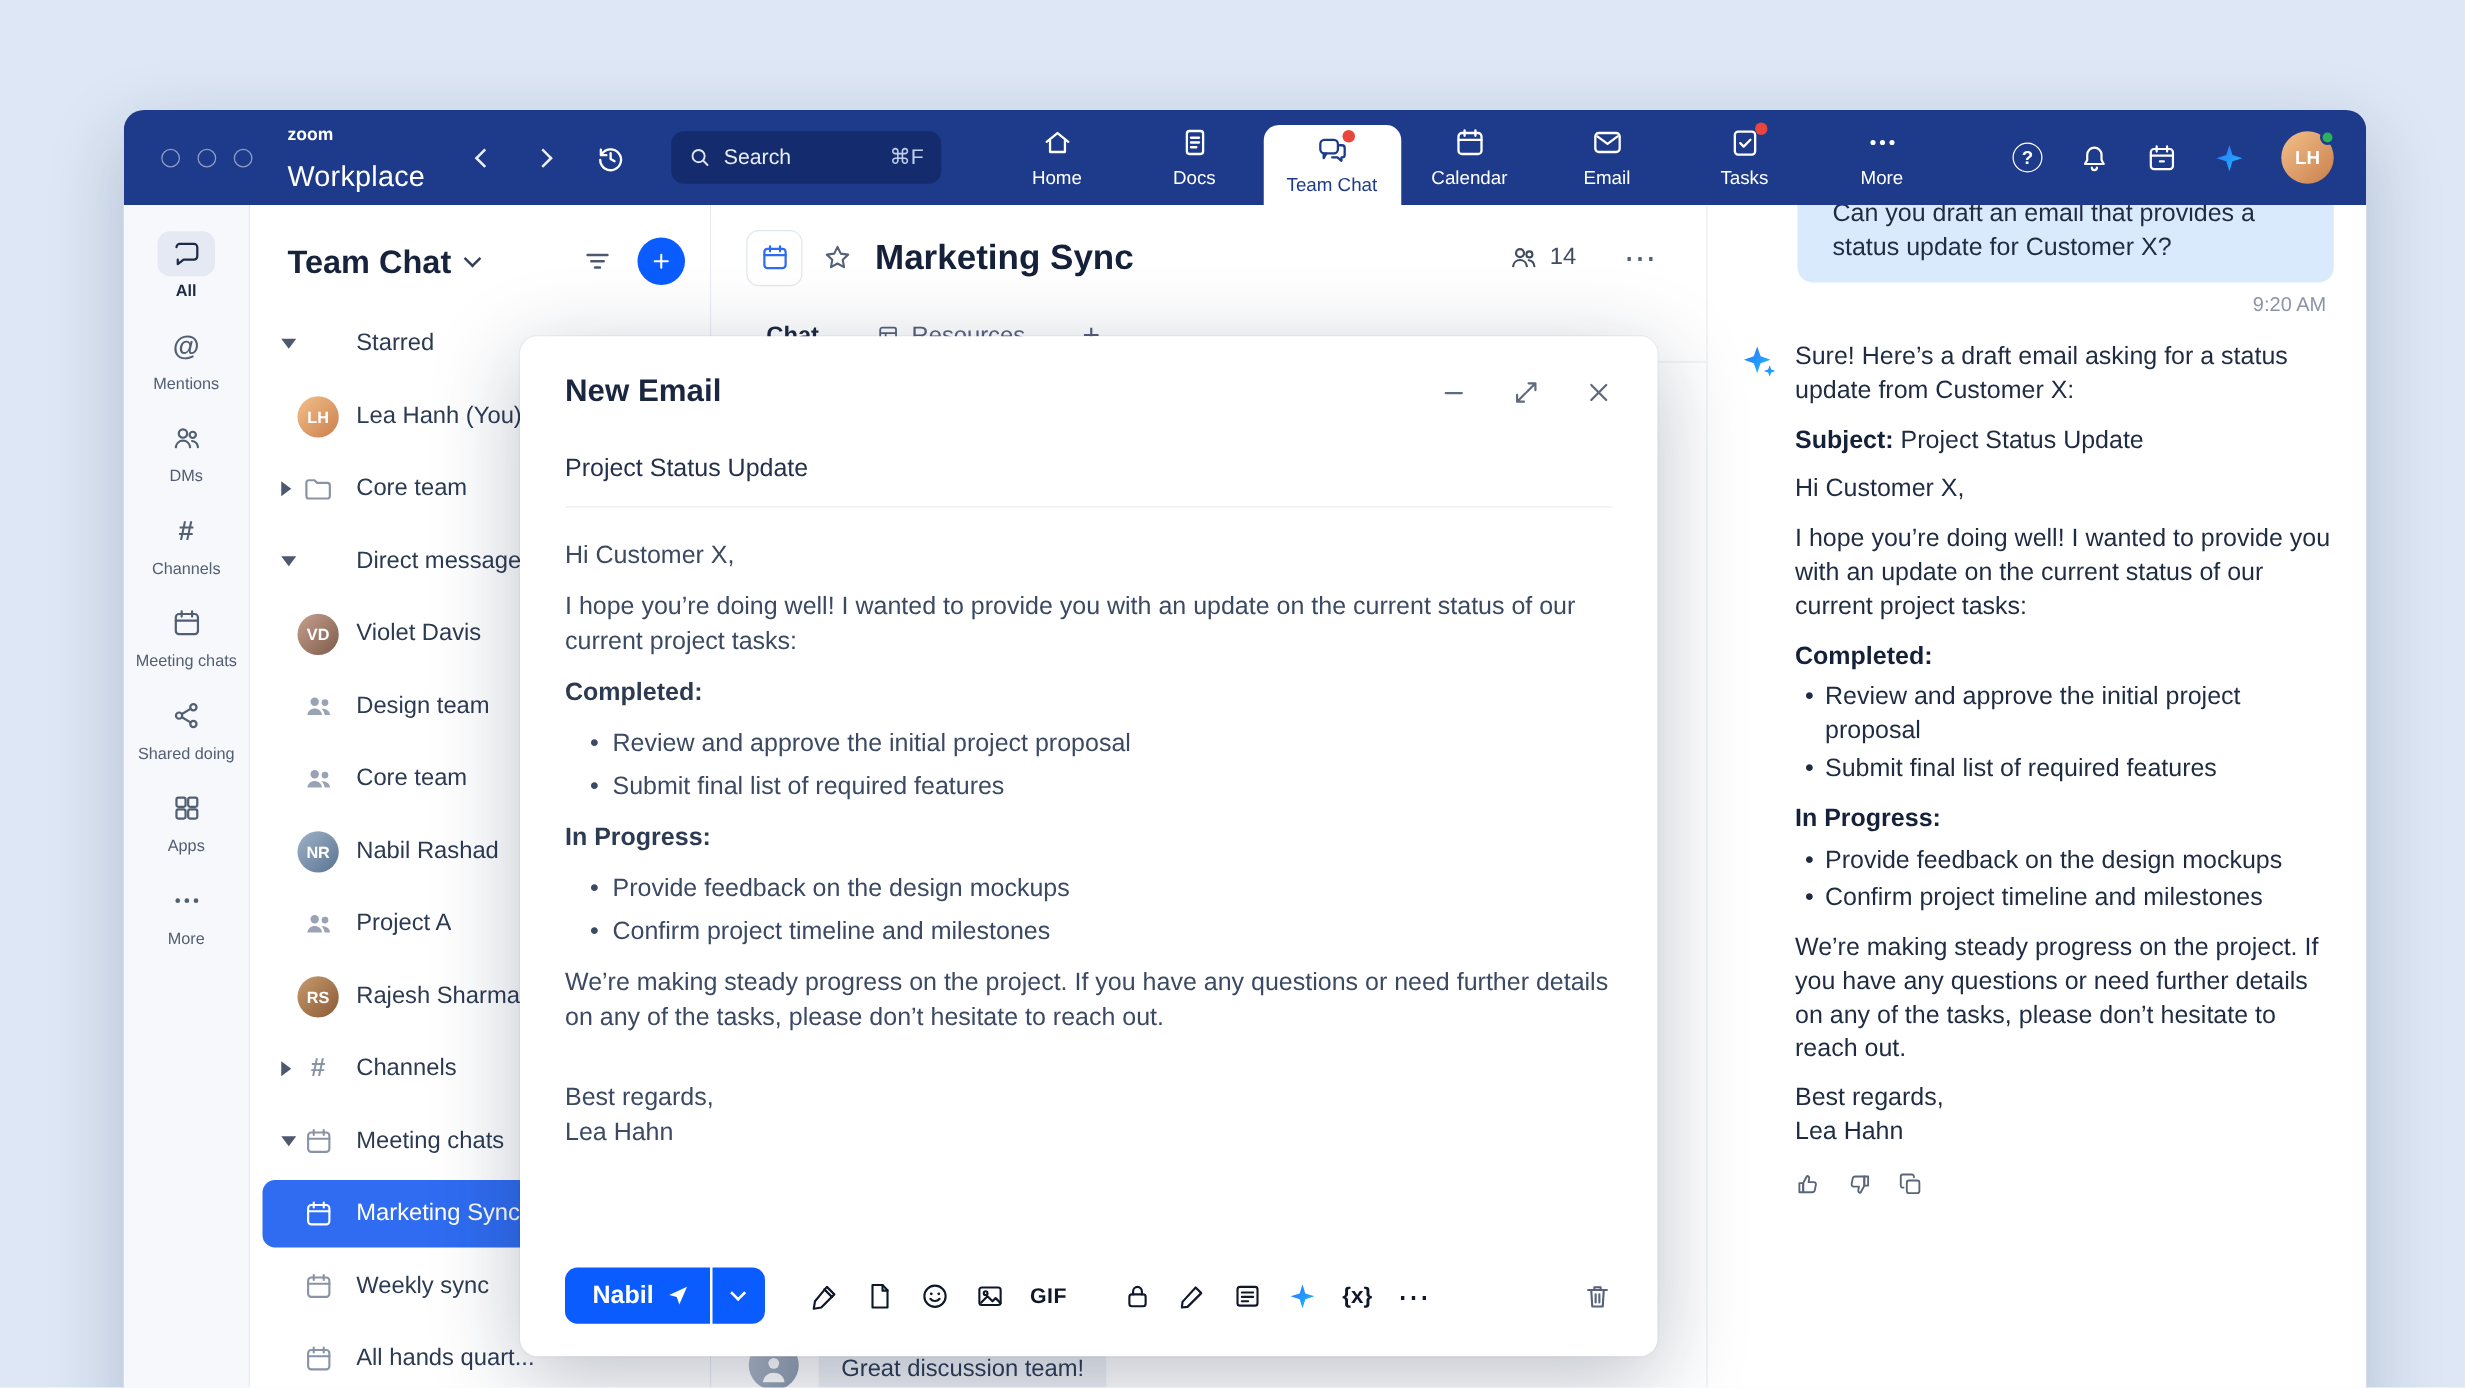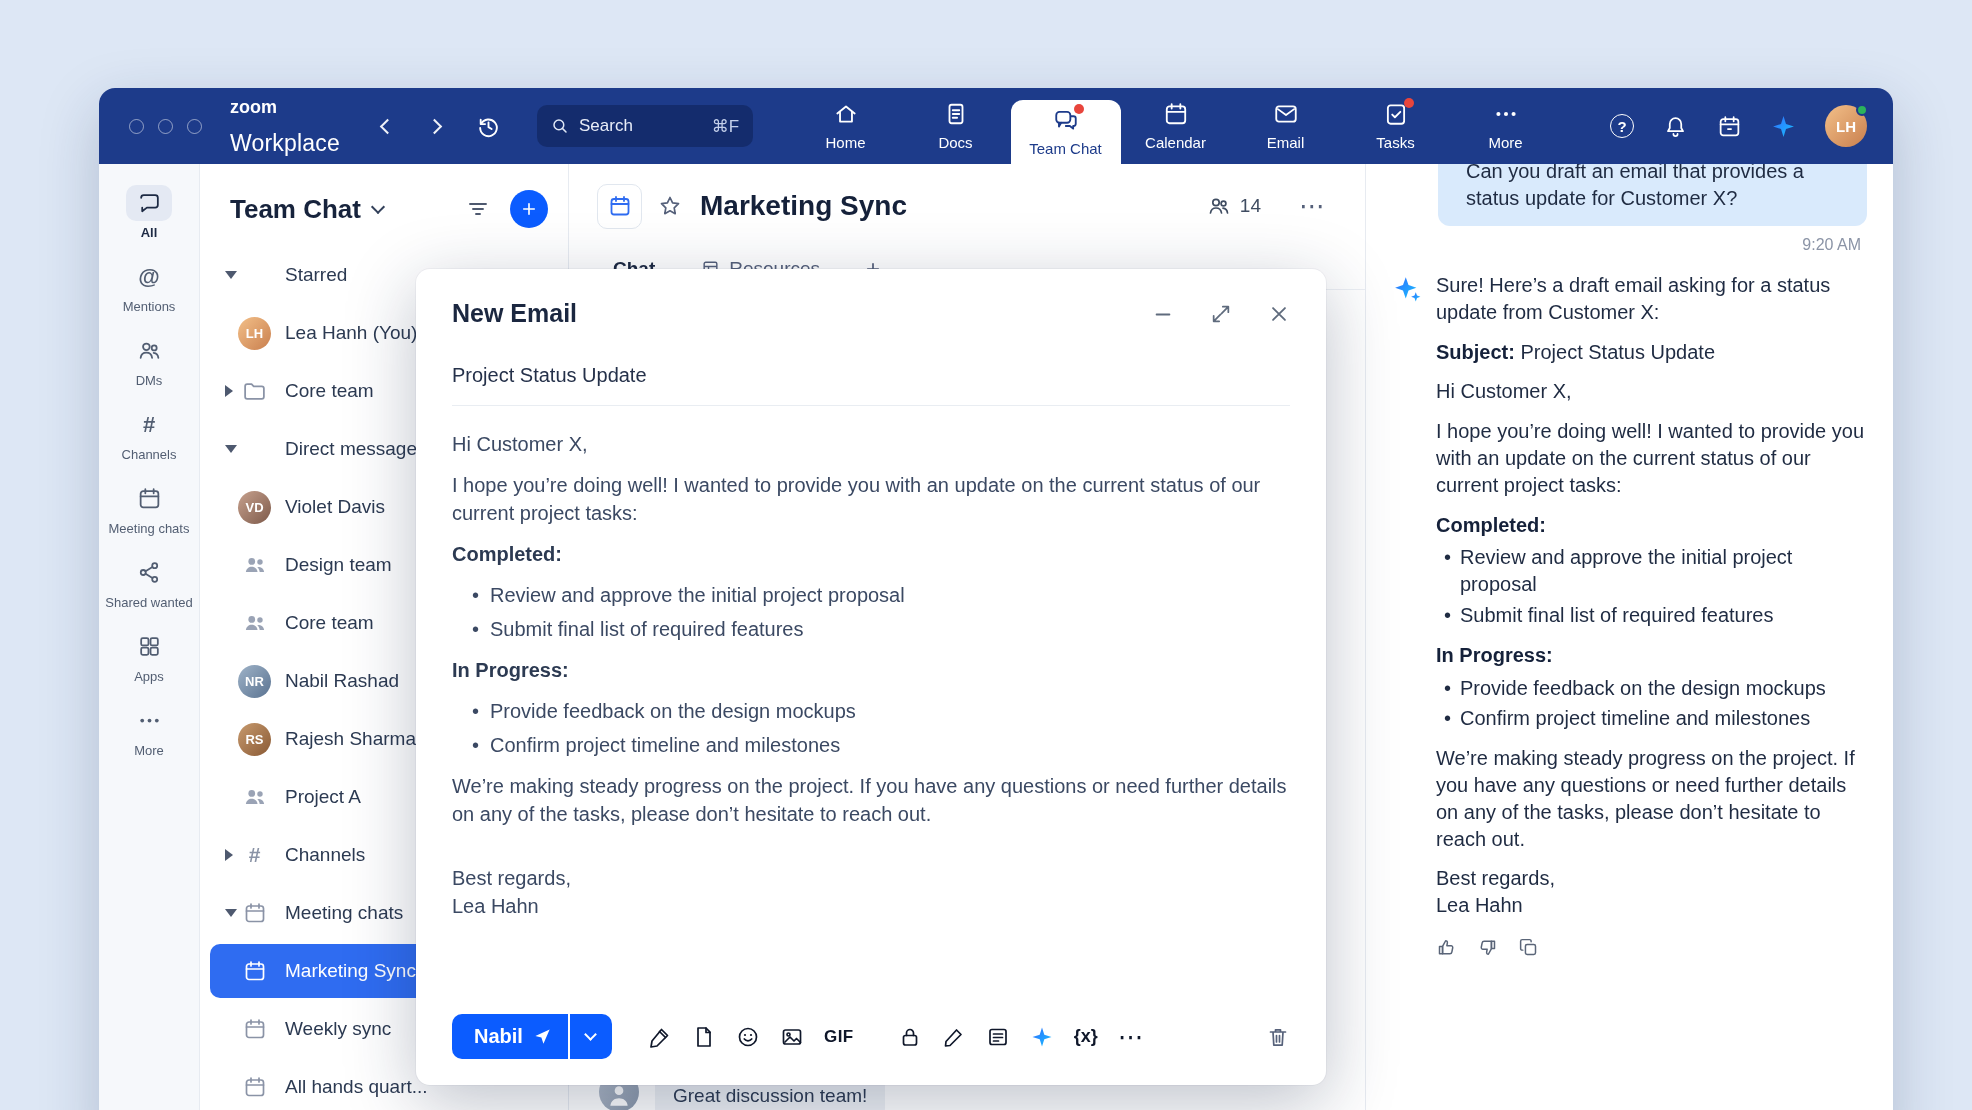--- a/index.html
+++ b/index.html
@@ -20,21 +20,21 @@
   }
 
   
   .topbar {
     height:76px; flex-shrink:0; background:#1d3b8a;
     display:flex; align-items:center; padding:0 26px 0 30px; color:#fff;
   }
   .tl-group { display:flex; gap:14px; margin-right:28px; align-items:center; }
   .tl { width:15px; height:15px; border-radius:50%; border:1.5px solid rgba(255,255,255,.5); }
   .logo { line-height:1; margin-right:42px; }
-  .logo-top { display:block; font-size:18px; font-weight:700; margin-bottom:16px; }
+  .logo-top { display:block; font-size:14px; font-weight:700; margin-bottom:16px; }
   .logo-bottom { display:block; font-size:23px; font-weight:500; letter-spacing:.2px; }
   .hist-group { display:flex; align-items:center; gap:36px; margin-right:36px; }
   .chev { width:11px; height:11px; border-left:2.5px solid rgba(255,255,255,.92); border-bottom:2.5px solid rgba(255,255,255,.92); transform:rotate(45deg); }
   .chev.fwd { transform:rotate(-135deg); }
   .search {
     width:216px; height:42px; background:rgba(5,16,55,.35); border-radius:10px;
     display:flex; align-items:center; gap:10px; padding:0 14px; font-size:17px; color:#e8edf8;
   }
   .search .shortcut { margin-left:auto; color:#c3cfea; }
   .nav { flex:1; display:flex; justify-content:center; align-items:center; height:100%; }
@@ -380,21 +380,21 @@
       </div>
       <div class="rail-item">
         <span class="icon-wrap">
           <svg viewBox="0 0 24 24" fill="none" stroke="currentColor" stroke-width="1.7" stroke-linecap="round" stroke-linejoin="round">
             <circle cx="6" cy="12" r="2.4"></circle>
               <circle cx="17" cy="5.5" r="2.4"></circle>
               <circle cx="17" cy="18.5" r="2.4"></circle>
             <path d="m8.2 10.8 6.6-4M8.2 13.2l6.6 4"></path>
           </svg>
         </span>
-        <span>Shared wanted</span>
+        <span>Shared doing</span>
       </div>
       <div class="rail-item">
         <span class="icon-wrap">
           <svg viewBox="0 0 24 24" fill="none" stroke="currentColor" stroke-width="1.7" stroke-linejoin="round">
             <rect x="4" y="4" width="7" height="7" rx="1.5"></rect>
               <rect x="13" y="4" width="7" height="7" rx="1.5"></rect>
             <rect x="4" y="13" width="7" height="7" rx="1.5"></rect>
               <rect x="13" y="13" width="7" height="7" rx="1.5"></rect>
           </svg>
         </span>
@@ -497,35 +497,35 @@
         <div class="cs-item">
           <span class="ind"></span>
           <span class="ico">
               <span class="list-avatar av-nr">NR</span>
             </span>
           <span class="label">Nabil Rashad</span>
         </div>
         <div class="cs-item">
           <span class="ind"></span>
           <span class="ico">
-              <span class="list-avatar av-rs">RS</span>
-            </span>
-          <span class="label">Rajesh Sharma</span>
-        </div>
-        <div class="cs-item">
-          <span class="ind"></span>
-          <span class="ico">
             <svg width="26" height="26" viewBox="0 0 24 24" fill="#9aa3b5">
               <circle cx="9" cy="8.7" r="3.1"></circle>
                 <path d="M3.6 18.5c.3-3 2.6-4.8 5.4-4.8s5.1 1.8 5.4 4.8z"></path>
               <circle cx="16.6" cy="9.3" r="2.5"></circle>
                 <path d="M15.8 13.9c2.5.3 4.3 1.9 4.6 4.6h-4.1c-.2-1.9-1-3.5-2.3-4.4z"></path>
             </svg>
           </span>
           <span class="label">Project A</span>
+        </div>
+        <div class="cs-item">
+          <span class="ind"></span>
+          <span class="ico">
+              <span class="list-avatar av-rs">RS</span>
+            </span>
+          <span class="label">Rajesh Sharma</span>
         </div>
         <div class="cs-item">
           <span class="ind">
               <span class="tri-right"></span>
             </span>
           <span class="ico">
               <span class="hash-glyph">#</span>
             </span>
           <span class="label">Channels</span>
         </div>

